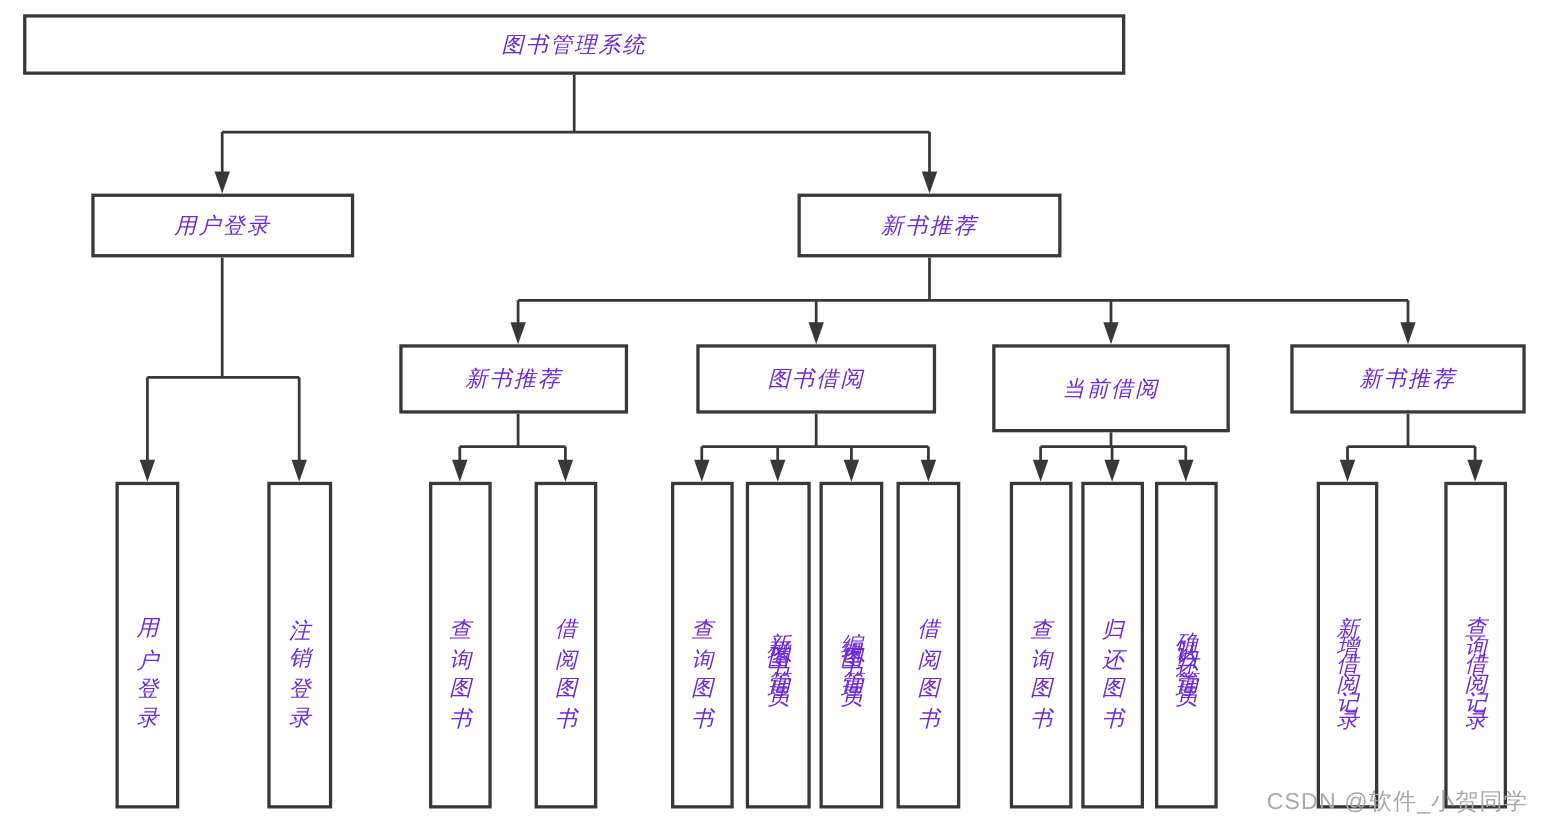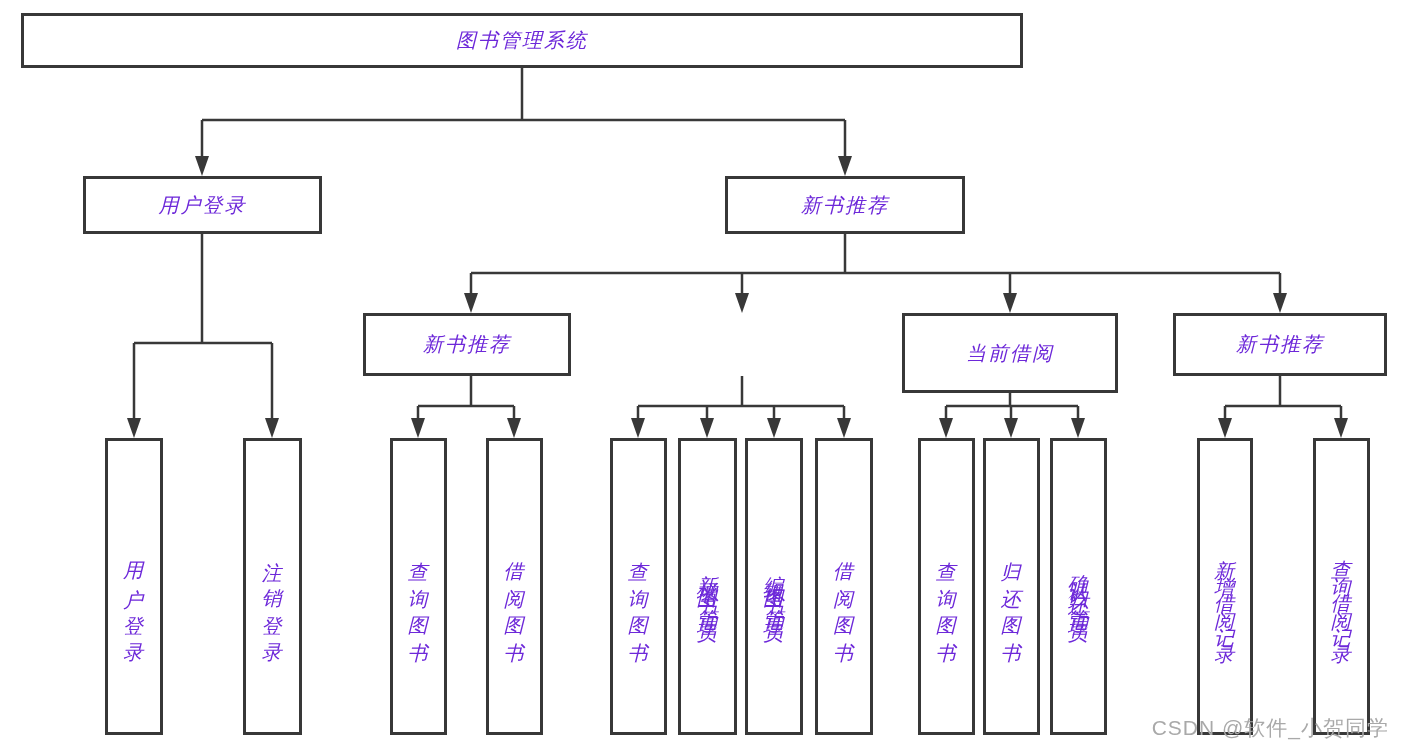--- a/index.html
+++ b/index.html
@@ -91,20 +91,21 @@
       <polygon points="1334,418 1348,418 1341,438"></polygon>
     </g>
   </svg>
 
   <div class="node" style="left:21px; top:13px; width:1002px; height:55px;">图书管理系统</div>
 
   <div class="node" style="left:83px; top:176px; width:239px; height:58px;">用户登录</div>
   <div class="node" style="left:725px; top:176px; width:240px; height:58px;">新书推荐</div>
 
   <div class="node" style="left:363px; top:313px; width:208px; height:63px;">新书推荐</div>
+  <div class="node" style="left:633px; top:313px; width:218px; height:63px;">图书借阅</div>
   <div class="node" style="left:902px; top:313px; width:216px; height:80px;">当前借阅</div>
   <div class="node" style="left:1173px; top:313px; width:214px; height:63px;">新书推荐</div>
 
   <div class="node vnode ls4" style="left:105px; top:438px; width:58px; height:297px;">用户登录</div>
   <div class="node vnode ls4" style="left:243px; top:438px; width:59px; height:297px;">注销登录</div>
 
   <div class="node vnode ls4" style="left:390px; top:438px; width:57px; height:297px;">查询图书</div>
   <div class="node vnode ls4" style="left:486px; top:438px; width:57px; height:297px;">借阅图书</div>
 
   <div class="node vnode ls4" style="left:610px; top:438px; width:57px; height:297px;">查询图书</div>

